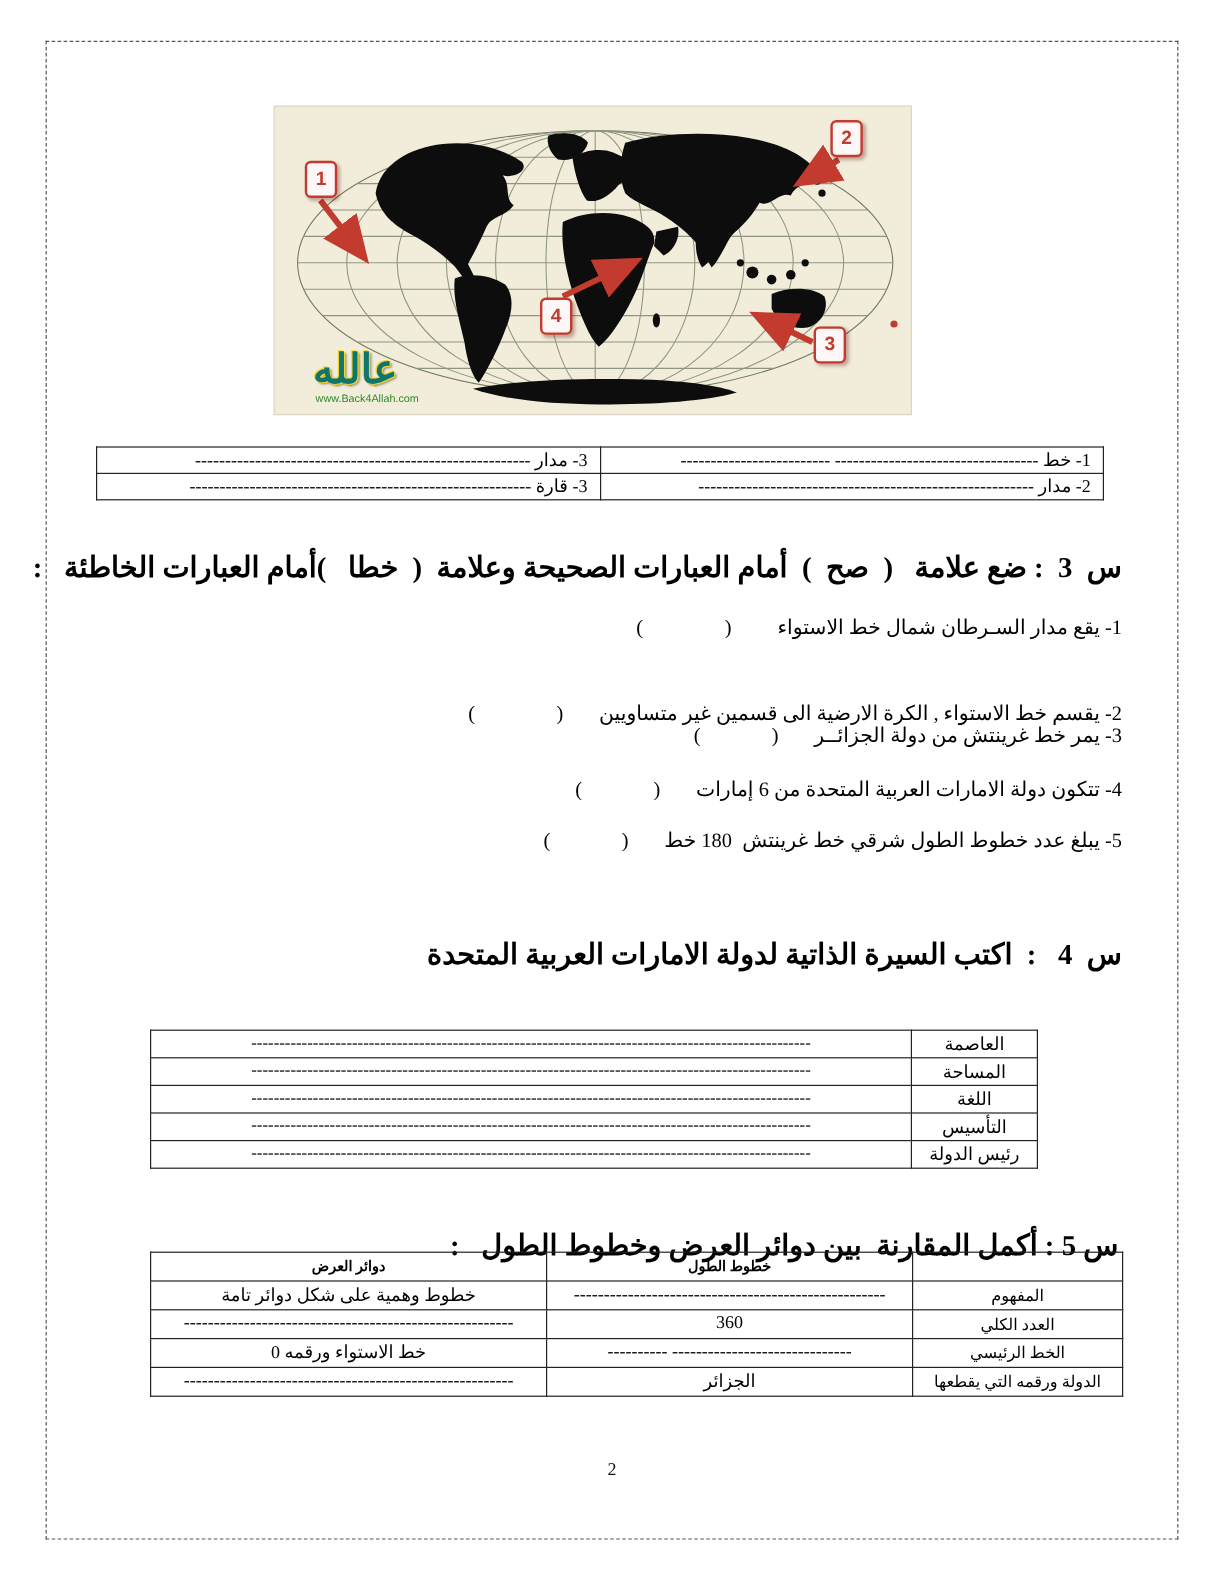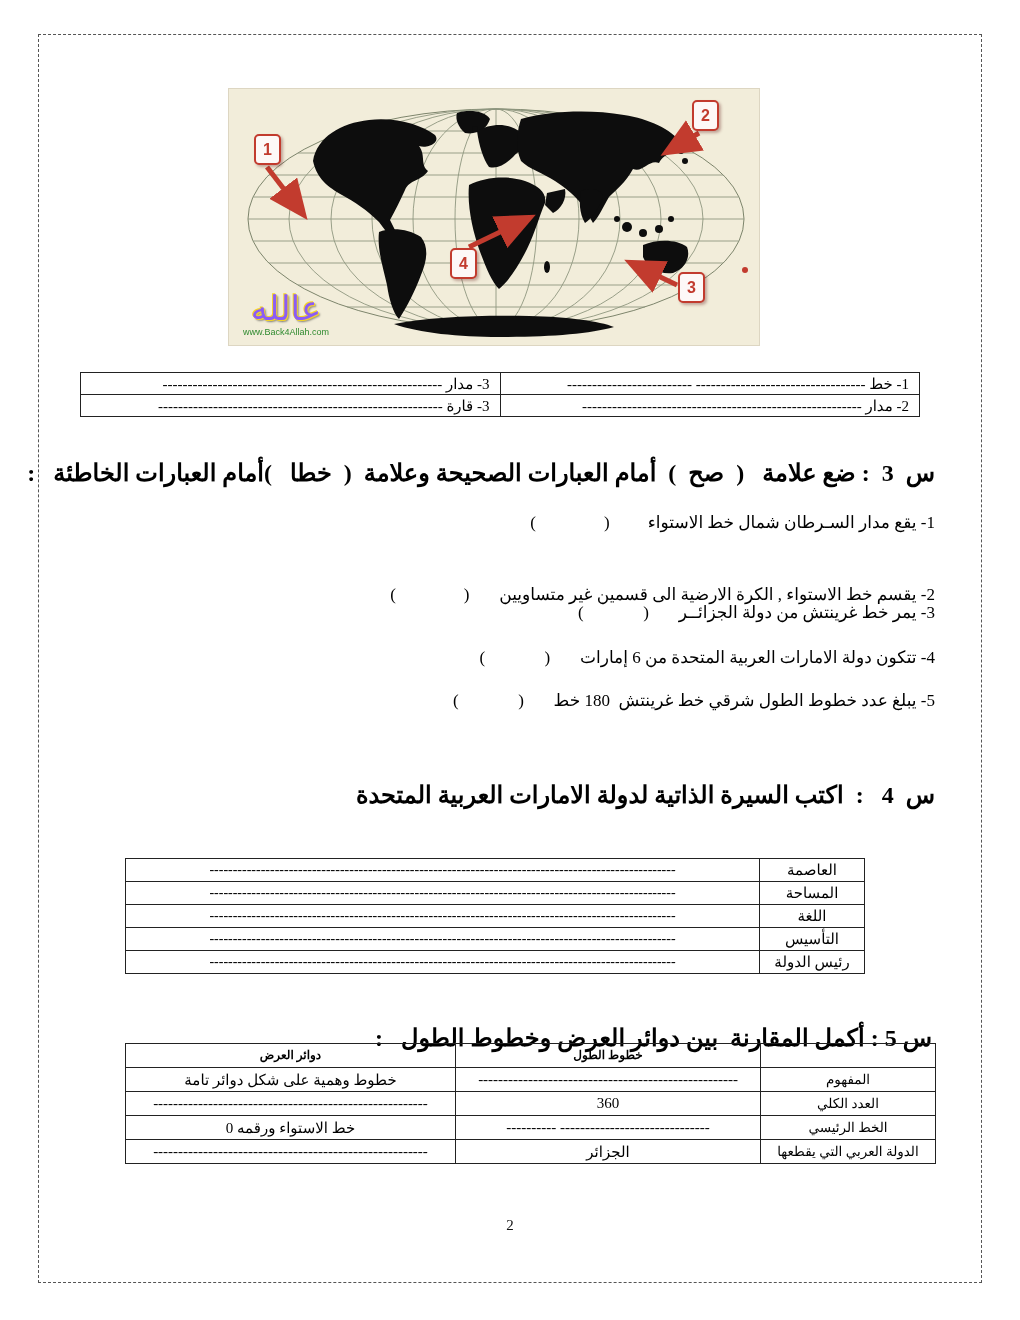--- a/index.html
+++ b/index.html
@@ -29,24 +29,24 @@
     font-family: "Liberation Sans", sans-serif; font-weight: 700; font-size: 16px;
     display: flex; align-items: center; justify-content: center;
     box-shadow: 2px 2px 3px rgba(100,30,30,.35);
   }
   #callout-1 { left: 25px;  top: 45px; }
   #callout-2 { left: 463px; top: 11px; }
   #callout-3 { left: 449px; top: 183px; }
   #callout-4 { left: 221px; top: 159px; }
   .map-logo { position: absolute; left: 14px; bottom: 8px; text-align: center; }
   .map-logo-text {
-    font-size: 34px; font-weight: normal; color: #8b5cf6; line-height: 1.05;
+    font-size: 34px; font-weight: bold; color: #0f766e; line-height: 1.05;
     text-shadow: 1px 1px 0 #f5d327, -1px -1px 0 #f5d327, 2px 2px 2px rgba(0,0,0,.4);
   }
-  .map-logo-url { font-size: 9px; color: #2f8a2f; font-family: "Liberation Sans", sans-serif; }
+  .map-logo-url { font-size: 9px; color: #2f8a2f; font-family: "Liberation Sans", sans-serif; margin-left: 20px; }
 
   
   table { border-collapse: collapse; table-layout: fixed; }
   td { border: 1px solid #222; overflow: hidden; white-space: nowrap; vertical-align: middle; }
 
   .legend-table { position: absolute; left: 80px; top: 372px; width: 840px; direction: rtl; }
   .legend-table td { height: 22px; font-size: 15px; padding: 0 10px; text-align: right; }
 
   .bio-table { position: absolute; left: 125px; top: 858px; width: 740px; direction: rtl; }
   .bio-table td { height: 23px; font-size: 15px; }
@@ -232,21 +232,21 @@
       <td class="cat">العدد الكلي</td>
       <td>360</td>
       <td>-------------------------------------------------------</td>
     </tr>
     <tr>
       <td class="cat">الخط الرئيسي</td>
       <td>------------------------------ ----------</td>
       <td>خط الاستواء    ورقمه    0</td>
     </tr>
     <tr>
-      <td class="cat">الدولة العربي التي يقطعها</td>
+      <td class="cat">الدولة ورقمه التي يقطعها</td>
       <td>الجزائر</td>
       <td>-------------------------------------------------------</td>
     </tr>
   </tbody>
     </table>
 
   <div class="page-number">2</div>
 
 </div>
 

